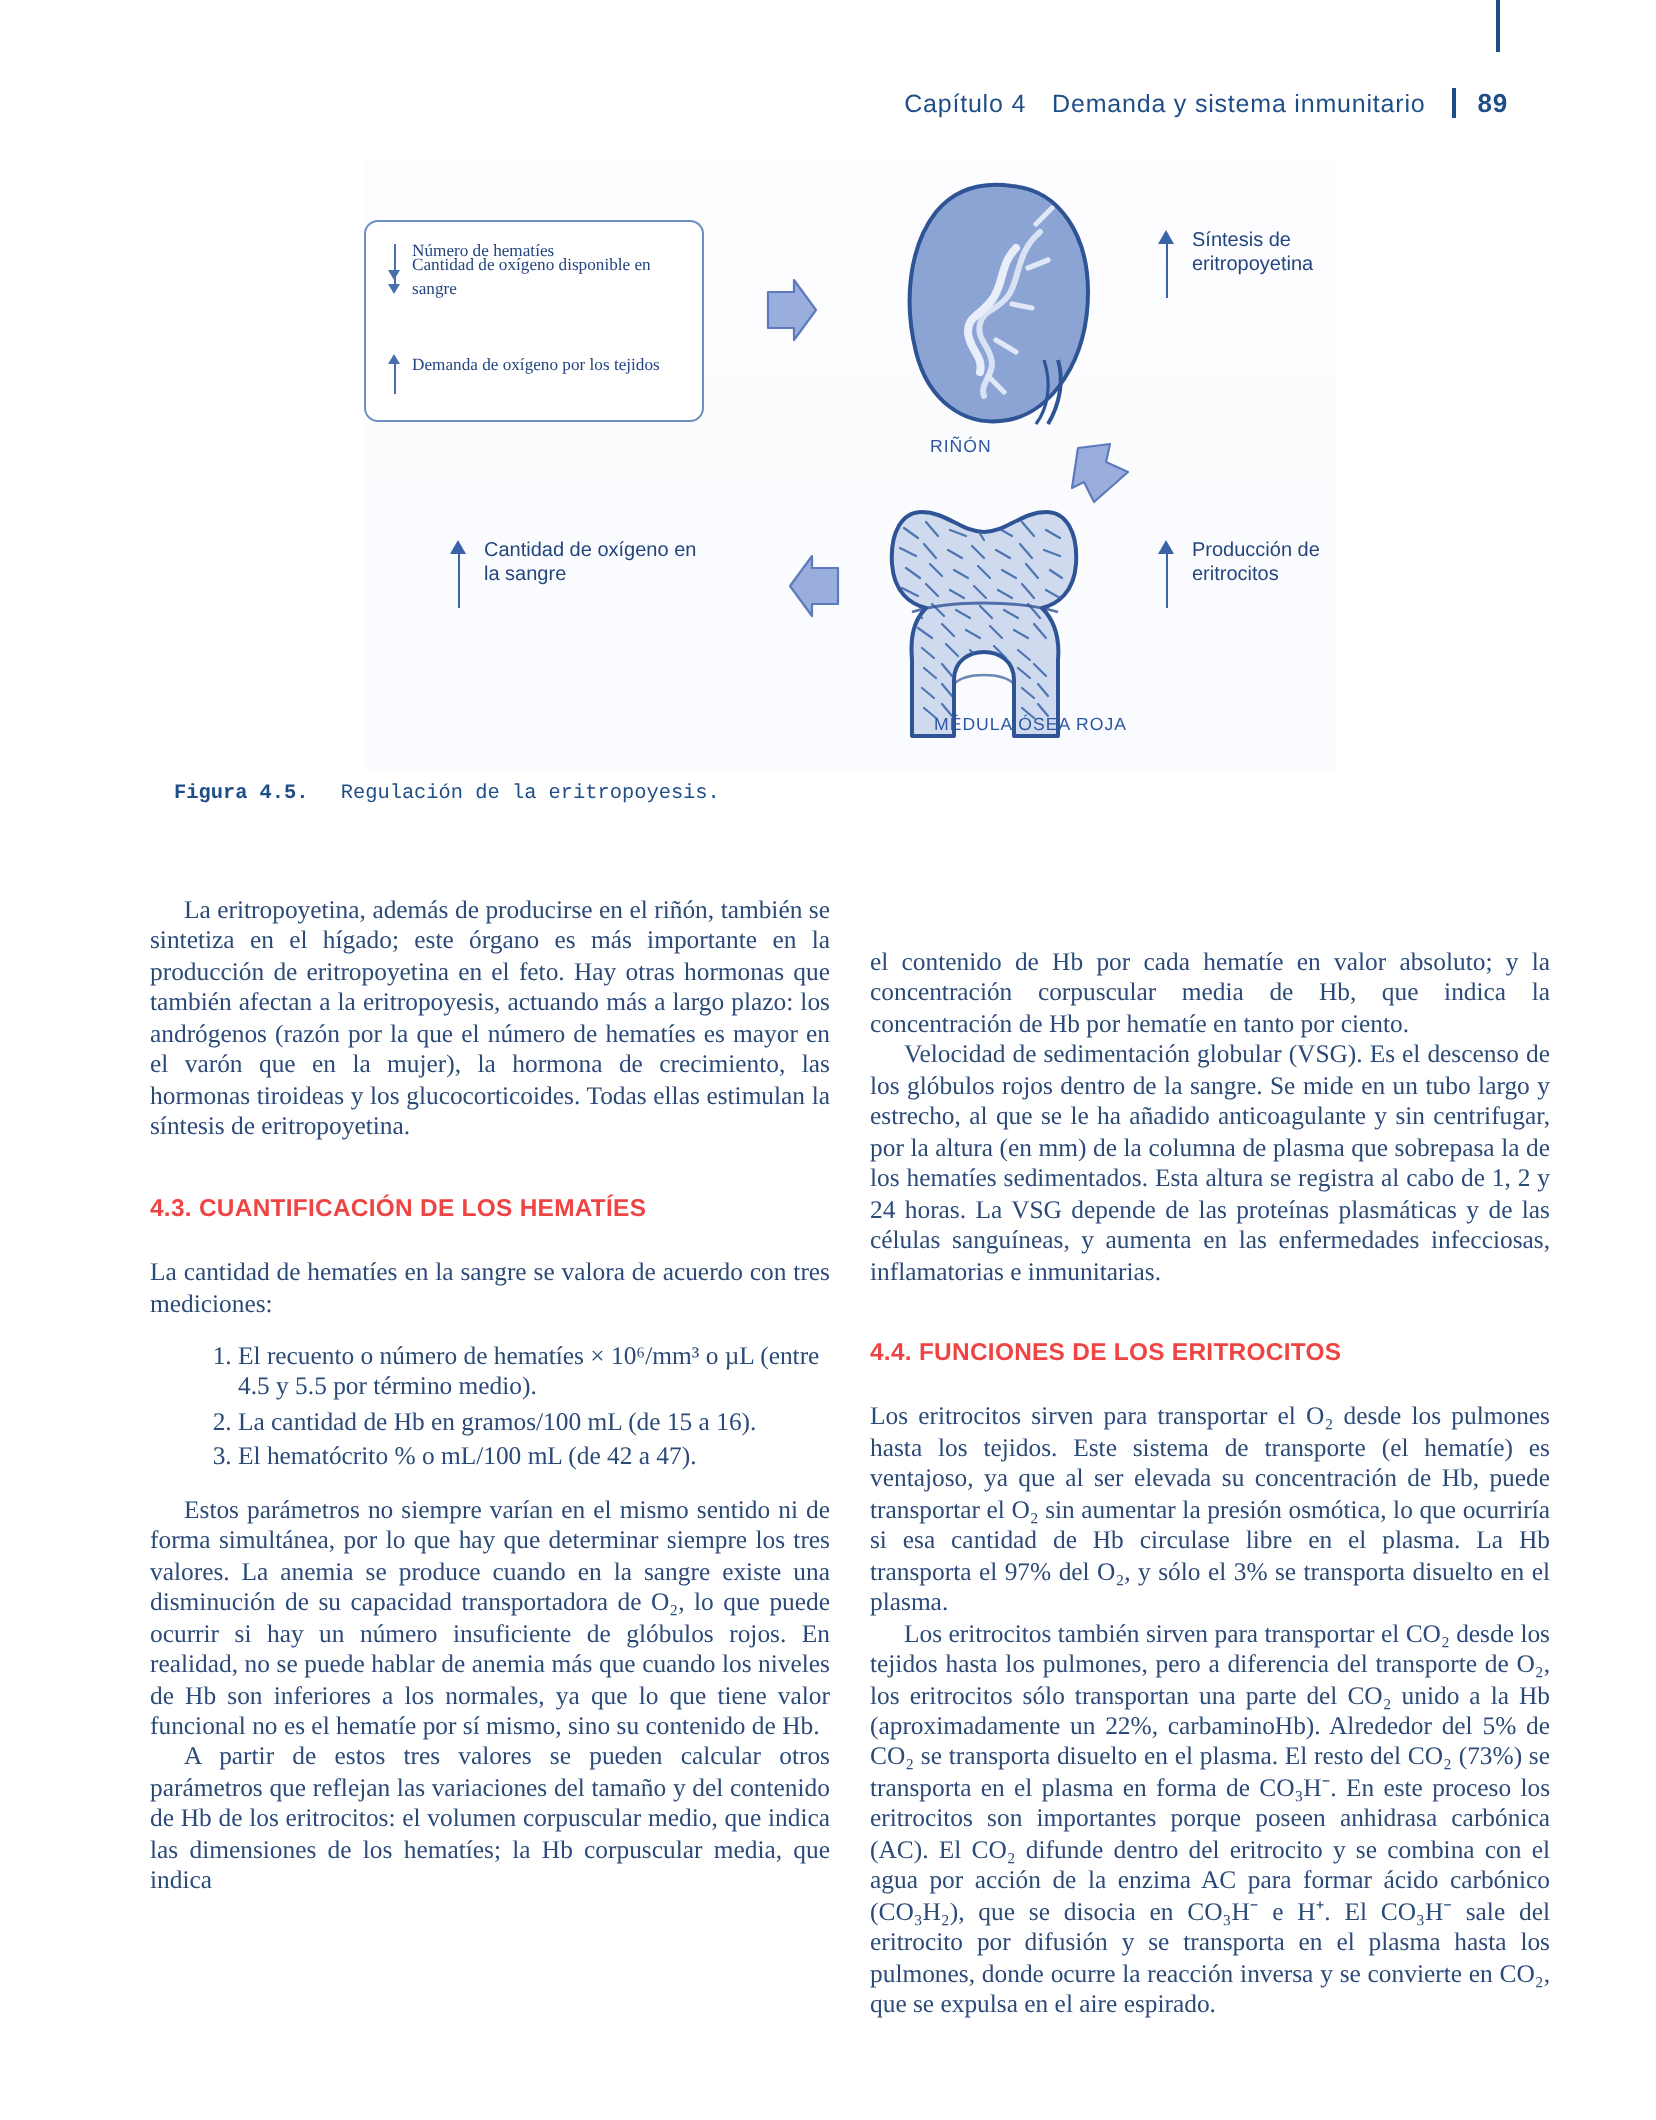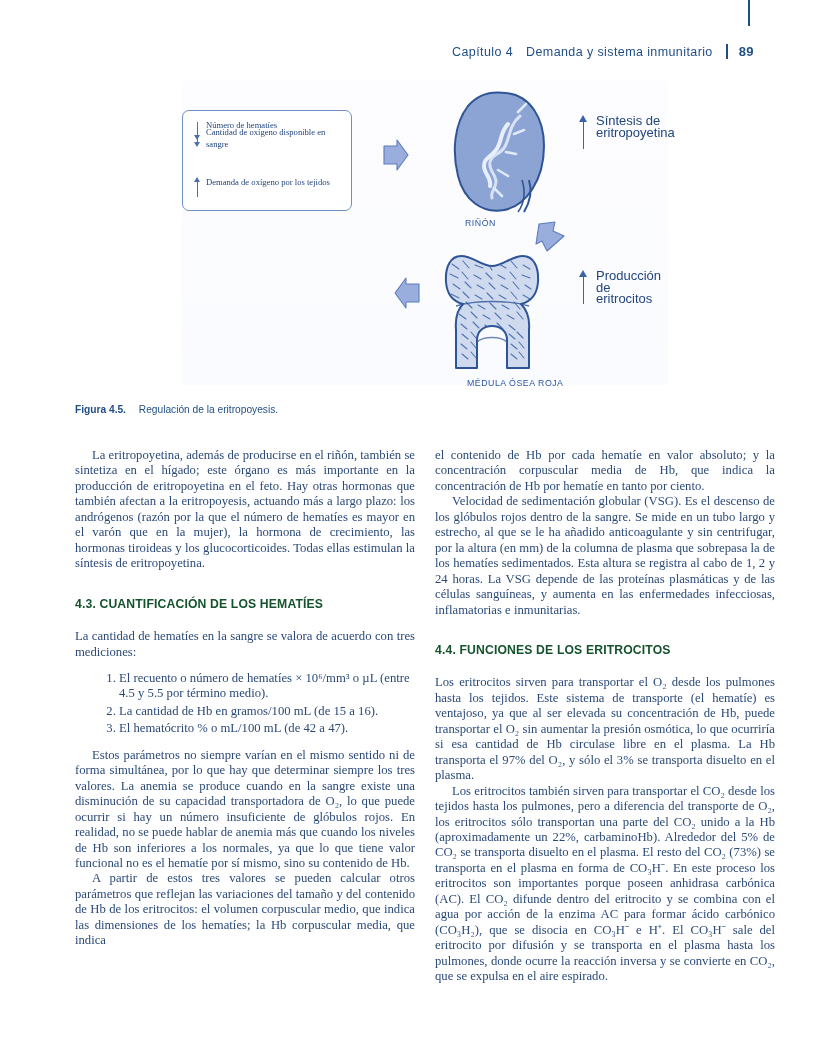--- a/index.html
+++ b/index.html
@@ -104,21 +104,21 @@
   .down .v-arrow { top: 2px; height: 16px; }
   .down .v-arrow-head { left: 1.2px; top: 15px; border-top: 5px solid #4a6fae; }
   .up .v-arrow { top: 5px; height: 15px; }
   .up .v-arrow-head { left: 1.2px; top: 0px; border-bottom: 5px solid #4a6fae; }
 
   .label-arrow {
     position: absolute;
     display: flex;
     align-items: flex-start;
     font-family: "Liberation Sans", sans-serif;
-    font-size: 13px;
+    font-size: 10px;
     line-height: 11.5px;
     color: #22457e;
   }
   .label-arrow .tall {
     position: relative;
     width: 11px;
     flex: 0 0 11px;
     height: 34px;
     margin-right: 7px;
   }
@@ -144,51 +144,50 @@
     font-family: Liberation Sans, sans-serif;
     font-size: 8.8px;
     letter-spacing: 0.5px;
     color: #2d56a0;
     white-space: nowrap;
   }
 
   
   .caption {
     position: absolute;
-    left: 75px;
+    left: 87px;
     top: 392px;
-    font-family: Liberation Sans, sans-serif;
+    font-family: Liberation Mono, monospace;
     font-size: 10.2px;
     color: #1f4e87;
-    margin-top: 12px;
   }
   .caption .num { font-weight: bold; margin-right: 10px; }
 
   
   .col {
     position: absolute;
     top: 448px;
     width: 340px;
     font-size: 12.7px;
     line-height: 15.45px;
     text-align: justify;
     color: #2b4a78;
   }
   .col-left  { left: 75px; }
-  .col-right { left: 435px; }
+  .col-right { left: 435px; margin-top: 26px; }
 
   .col p { margin: 0; text-indent: 17px; }
   .col p.noind { text-indent: 0; }
 
   h2.sec {
     font-family: "Liberation Sans", sans-serif;
     font-weight: bold;
     font-size: 12.2px;
     letter-spacing: 0.15px;
-    color: #14532d;
+    color: #ef4444;
     margin: 0;
   }
   .sp-before-h2 { height: 25px; }
   .sp-after-h2 { height: 17px; }
 
   ol.meas {
     margin: 11px 0 11px 0;
     padding-left: 44px;
     font-size: 12.7px;
     line-height: 15.45px;
@@ -284,34 +283,41 @@
                M22 66 l7 5 M34 64 l6 6 M46 67 l7 4 M58 65 l6 6 M70 67 l7 4 M80 64 l6 7
                M24 76 l6 5 M36 74 l6 6 M48 77 l5 5 M60 75 l6 6 M72 77 l6 5
                M25 86 l6 5 M34 84 l5 6 M72 86 l6 5 M80 84 l6 6
                M24 96 l6 5 M34 94 l5 6 M74 96 l6 5 M82 94 l5 6
                M25 106 l6 5 M34 104 l5 6 M74 106 l6 5 M82 104 l5 6"></path>
     </g>
     <path d="M19 58 C38 52 72 52 92 58" fill="none" stroke="#2f5496" stroke-width="1.4" opacity="0.8"></path>
     <path d="M40 94 C46 88 64 88 70 94" fill="none" stroke="#2f5496" stroke-width="1.3" opacity="0.7"></path>
   </svg>
 
-  <div class="organ-label" style="left:249px; top:298px;padding-left:36px;">MÉDULA ÓSEA ROJA</div>
+  <div class="organ-label" style="left:249px; top:277px;padding-left:36px;">MÉDULA ÓSEA ROJA</div>
 
   <div class="label-arrow" style="left:396px; top:190px; width:90px;">
     <span class="tall">
       <span class="head"></span>
         <span class="stem"></span>
     </span>
     <span>Producción de eritrocitos</span>
   </div>
 
   <svg class="blockarrow" style="left:211px; top:195px;" width="28" height="36" viewBox="0 0 28 36">
     <path d="M26 9 L13 9 L13 3 L2 18 L13 33 L13 27 L26 27 Z" fill="#9aaede" stroke="#5d7bbc" stroke-width="1.1" stroke-linejoin="round"></path>
   </svg>
 
+  <div class="label-arrow" style="left:42px; top:190px; width:130px;">
+    <span class="tall">
+      <span class="head"></span>
+        <span class="stem"></span>
+    </span>
+    <span>Cantidad de oxígeno en la sangre</span>
+  </div>
 </div>
 
 <div class="caption">
   <span class="num">Figura 4.5.</span>
   <span>Regulación de la eritropoyesis.</span>
 </div>
 
 <div class="col col-left">
   <p>La eritropoyetina, además de producirse en el riñón, también se sintetiza en el hígado; este órgano es más importante en la producción de eritropoyetina en el feto. Hay otras hormonas que también afectan a la eritropoyesis, actuando más a largo plazo: los andrógenos (razón por la que el número de hematíes es mayor en el varón que en la mujer), la hormona de crecimiento, las hormonas tiroideas y los glucocorticoides. Todas ellas estimulan la síntesis de eritropoyetina.</p>
 

